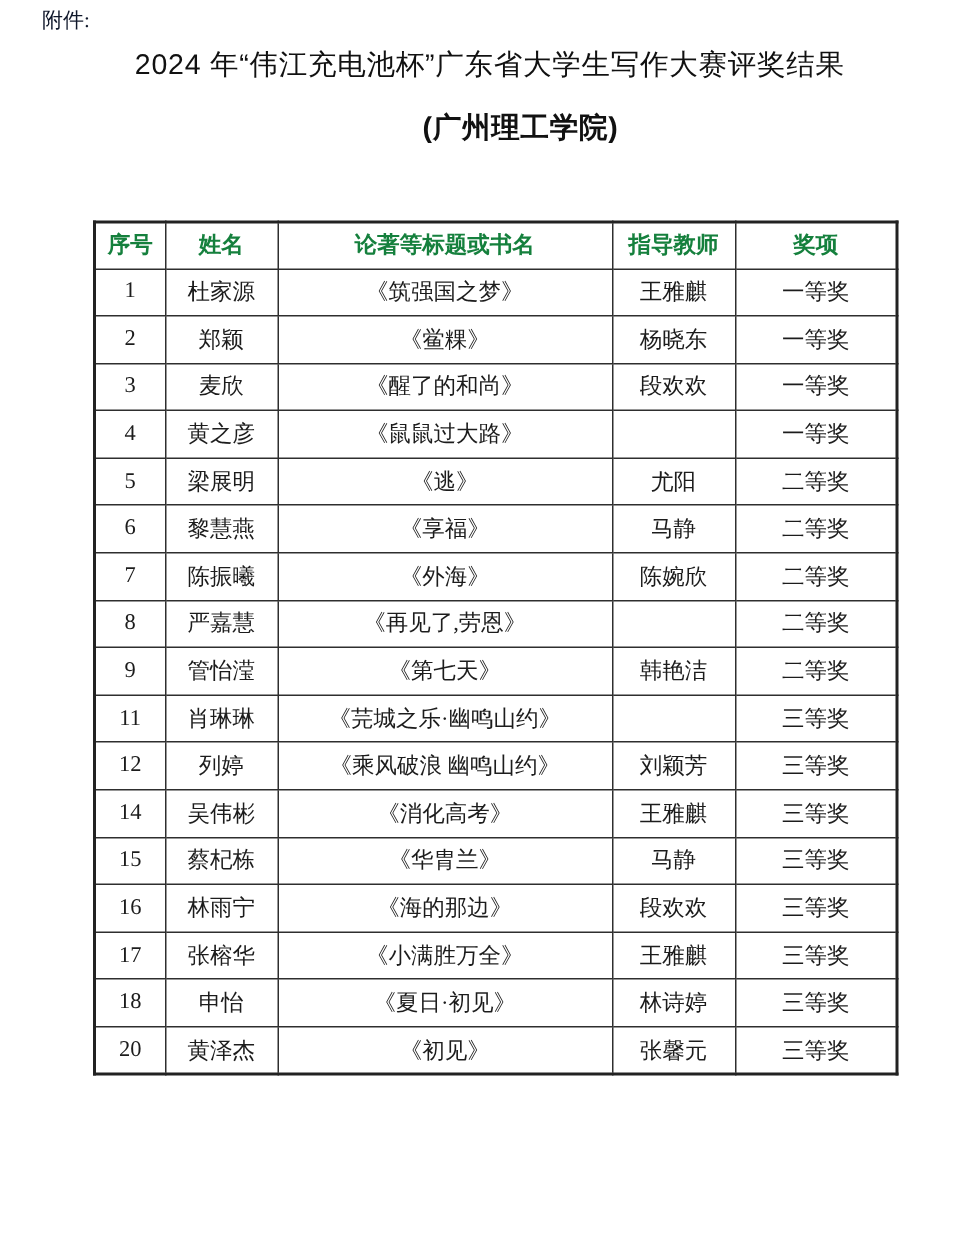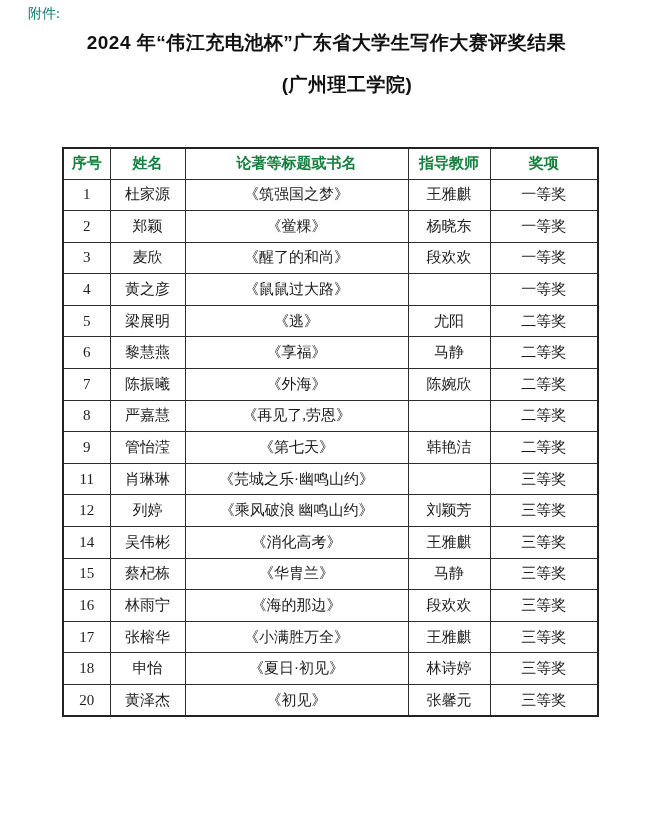--- a/index.html
+++ b/index.html
@@ -10,29 +10,29 @@
     color: #1a1a1a;
     overflow: hidden;
   }
   .page { position: relative; width: 653px; height: 830px; background: #fff; }
 
   .attachment-label {
     position: absolute;
     left: 28px; top: 5px;
     font-size: 14px;
     font-family: "Liberation Serif", "DejaVu Serif", serif;
-    color: #0f766e;
+    color: #0f172a;
   }
 
   .doc-title {
     position: absolute;
     left: 0; right: 0; top: 30px;
     text-align: center;
     font-size: 19px;
-    font-weight: bold;
+    font-weight: normal;
     font-family: "Liberation Sans", "DejaVu Sans", sans-serif;
     color: #111;
     letter-spacing: 0.5px;
   }
   .doc-subtitle {
     position: absolute;
     left: 0; right: 0; top: 72px;
     text-align: center;
     font-size: 19px;
     font-weight: bold;

